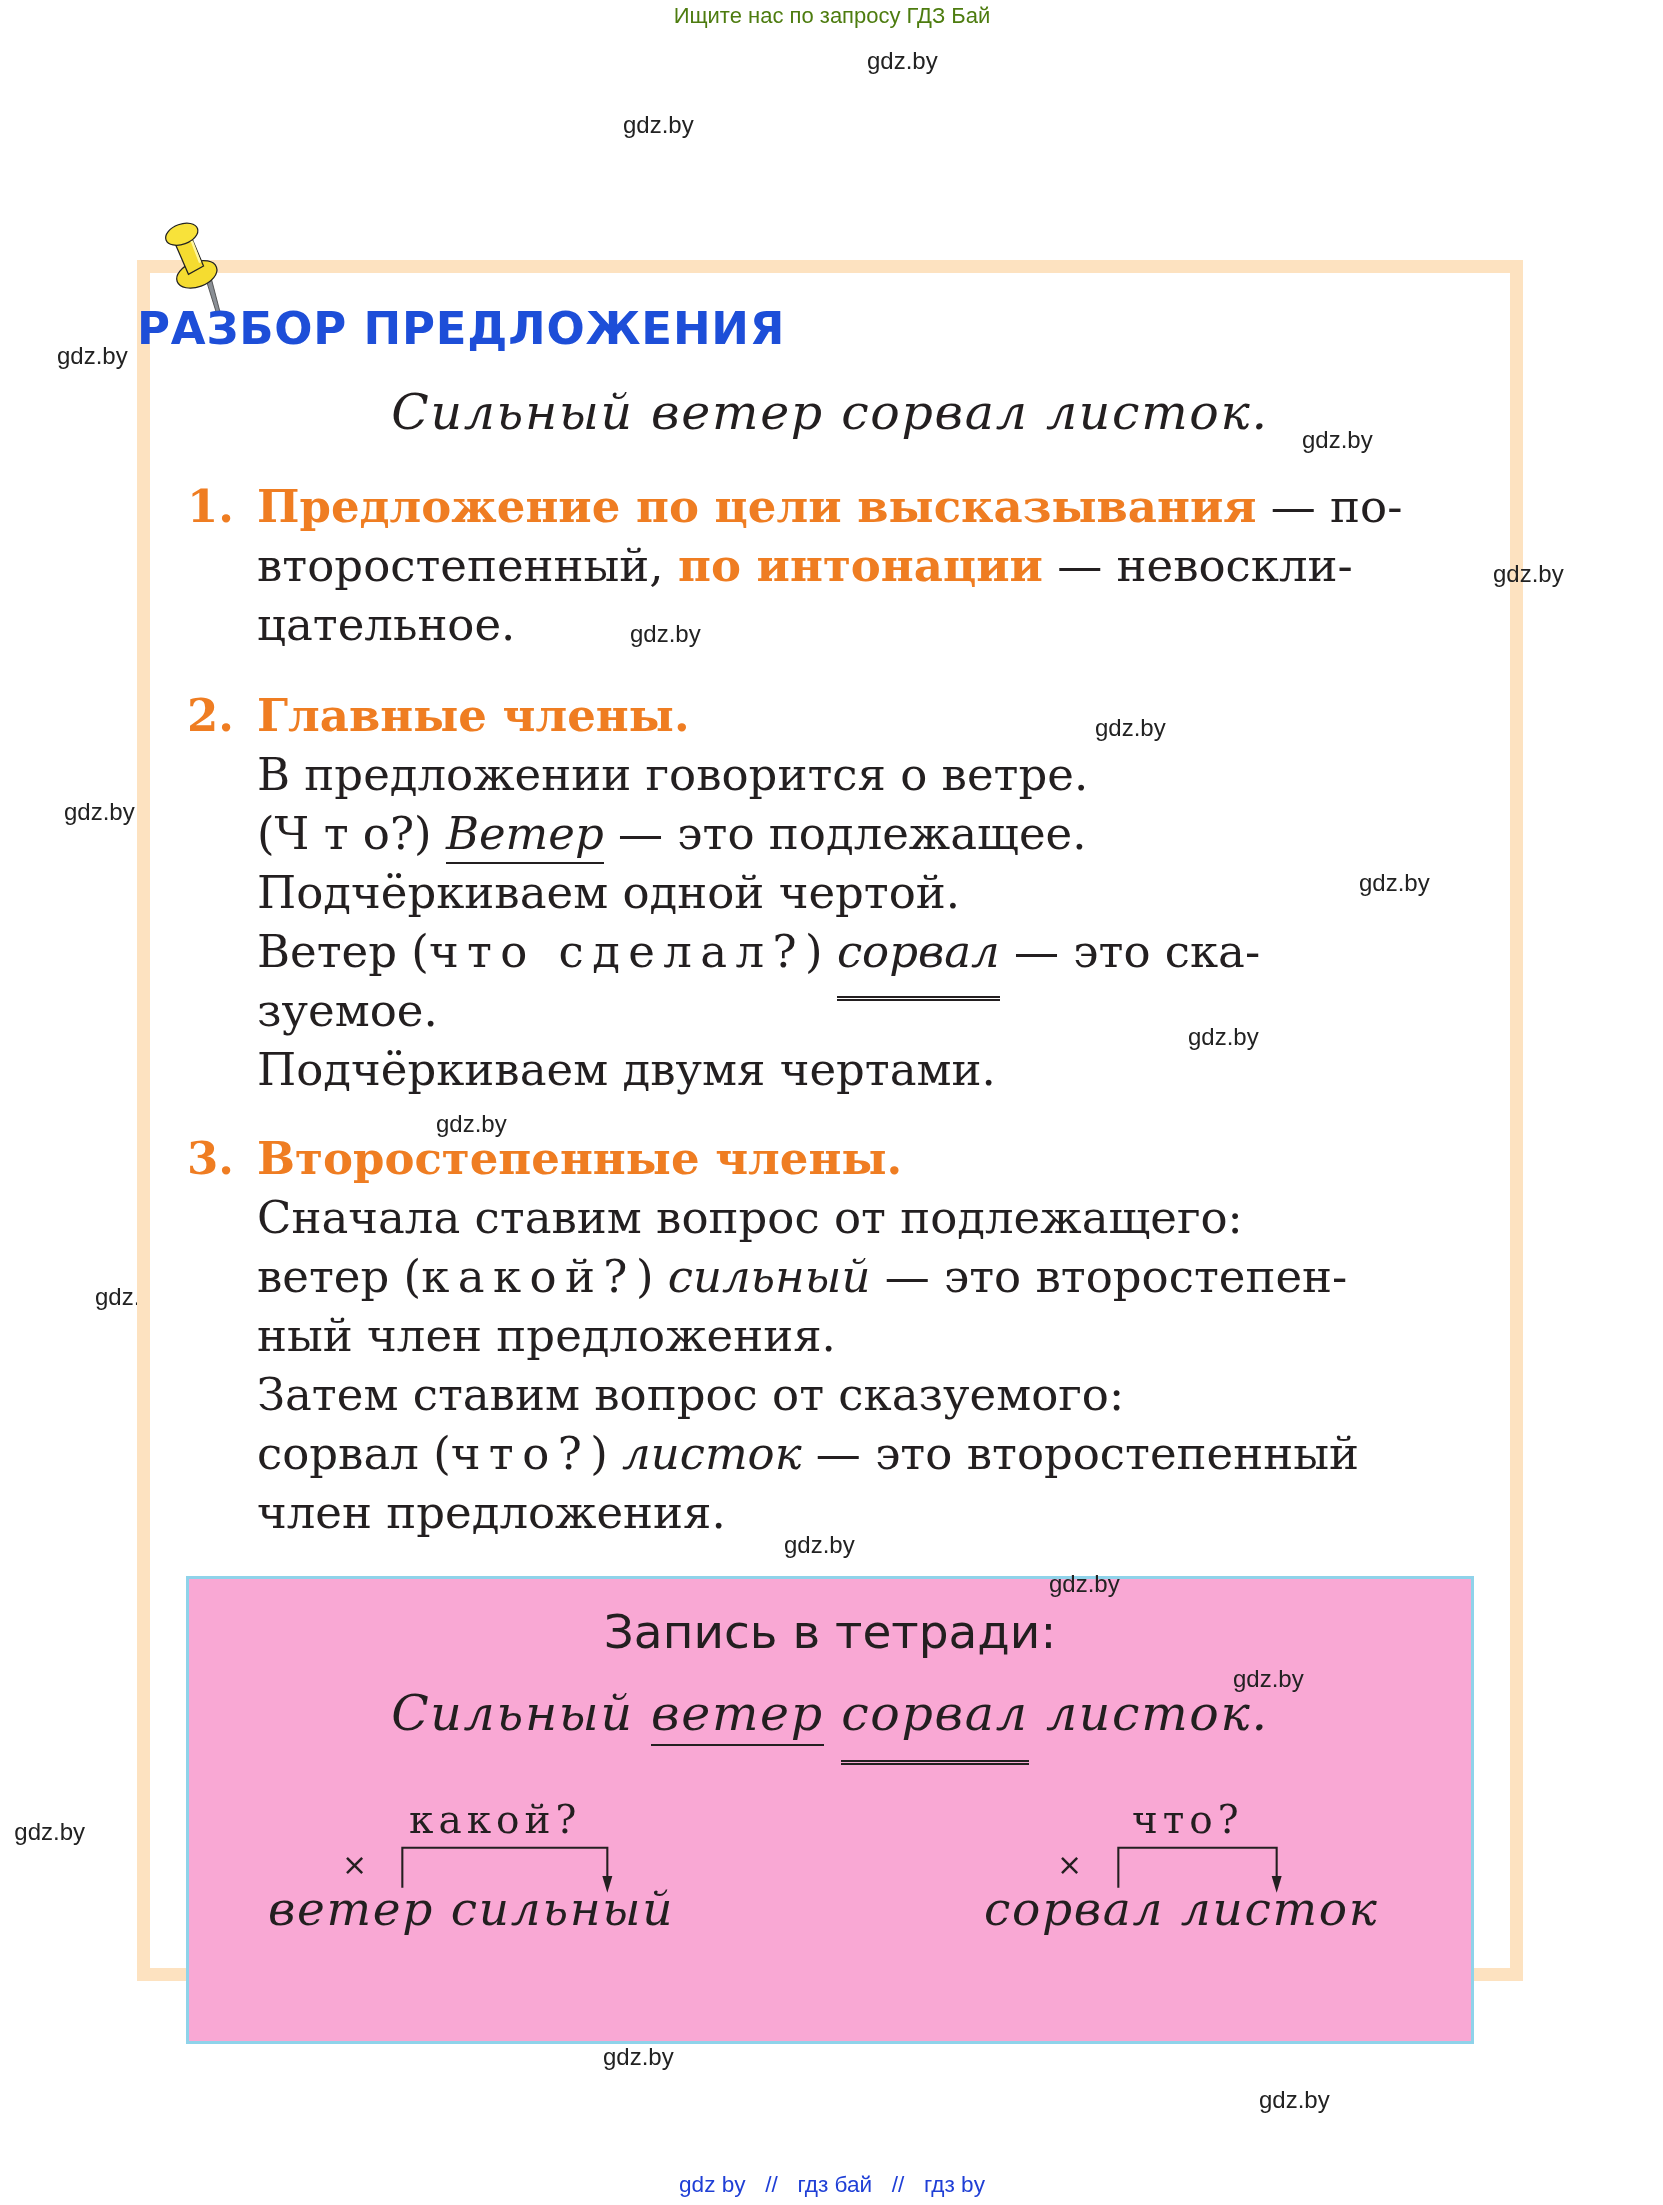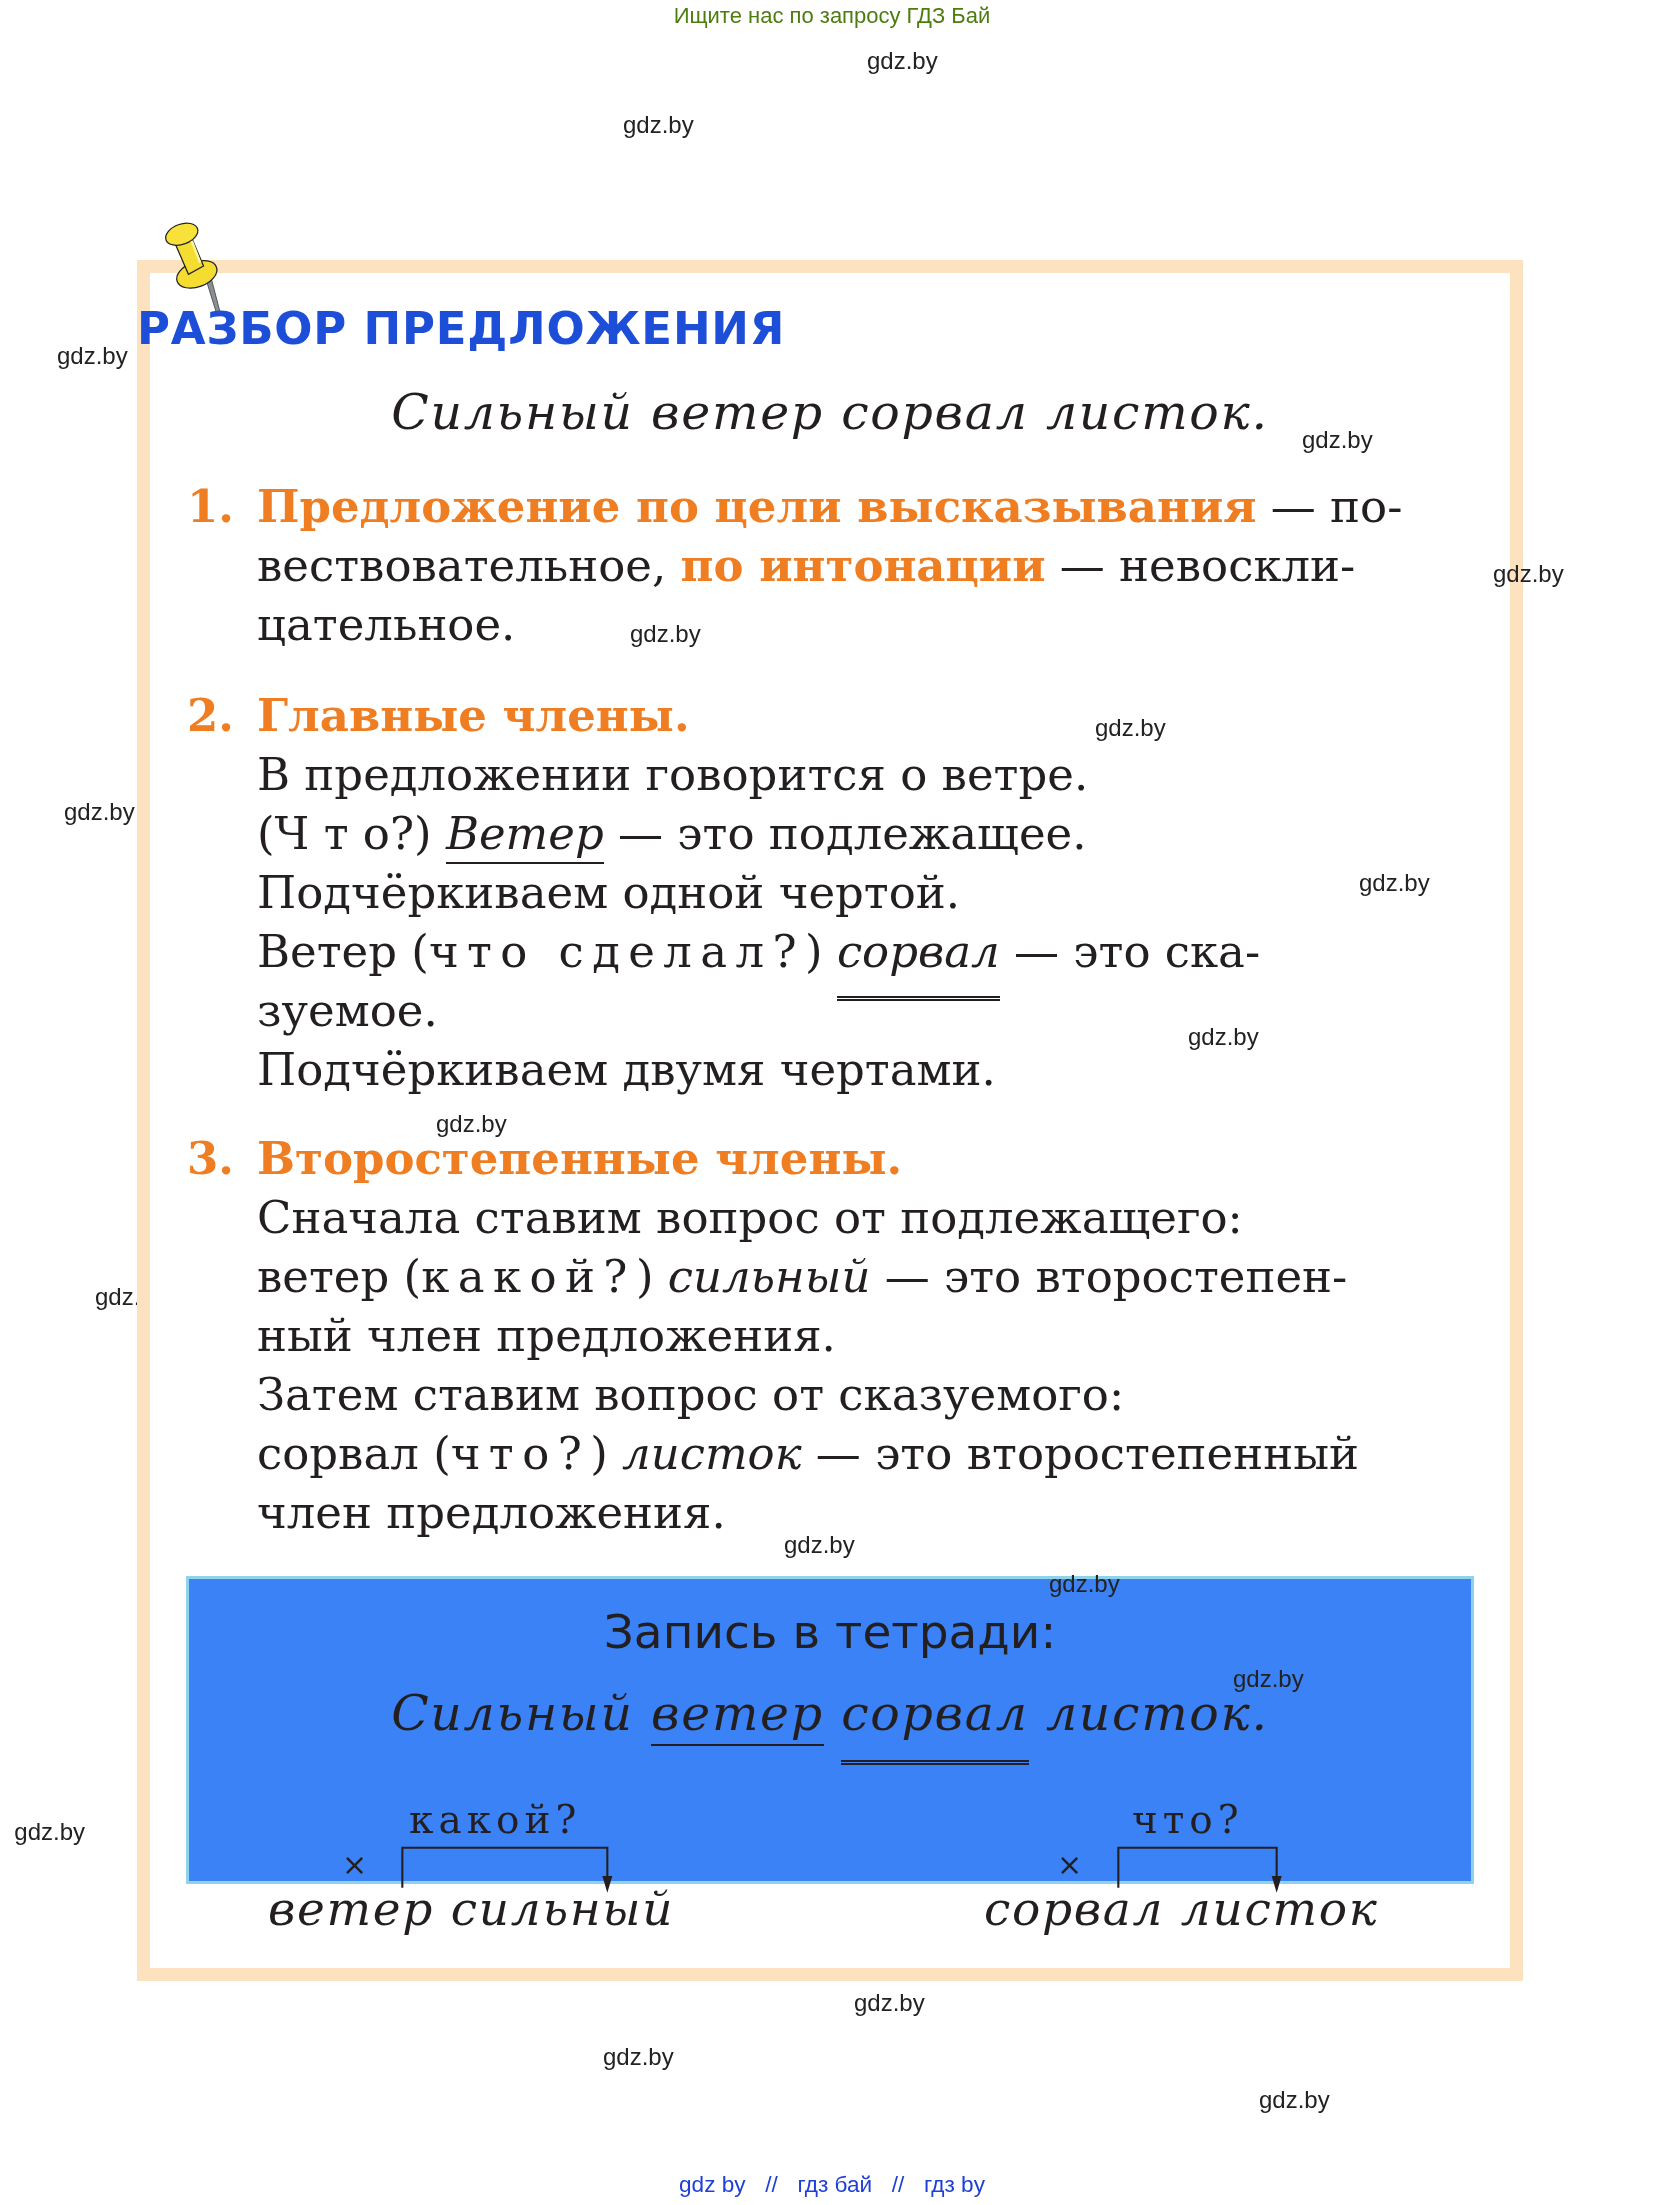--- a/index.html
+++ b/index.html
@@ -18,21 +18,21 @@
   .para{left:187px;width:1308px;font-size:45px;line-height:59px;}
   .num{color:#ef7d22;font-weight:bold;display:inline-block;width:70px;}
   .orange{color:#ef7d22;font-weight:bold;}
   .line{white-space:nowrap;padding-left:70px;}
   .line.first{padding-left:0;}
   .ital{font-style:italic;}
   .u1{border-bottom:2.5px solid #231f20;padding-bottom:1.7px;}
   .u2{border-bottom:5.9px double #231f20;padding-bottom:18px;}
   .sp{letter-spacing:8.4px;}
   
-  .nbox{left:186px;top:1576px;width:1288px;height:308px;border:3.4px solid #8fd3ea;box-sizing:border-box;background:#3b82f6;}
+  .nbox{left:186px;top:1576px;width:1288px;height:468px;border:3.4px solid #8fd3ea;box-sizing:border-box;background:#f9a8d4;}
   .nb-title{position:absolute;left:0;width:100%;top:25px;text-align:center;font-family:"DejaVu Sans",sans-serif;font-size:47px;}
   .nb-sent{position:absolute;left:0;width:100%;top:106px;text-align:center;font-style:italic;font-size:49px;letter-spacing:1.7px;}
   .diag{position:absolute;}
   .dq{position:absolute;font-size:39px;letter-spacing:5px;}
   .dw{position:absolute;font-style:italic;font-size:47px;white-space:nowrap;letter-spacing:1.7px;}
   .dx{position:absolute;font-family:"DejaVu Sans",sans-serif;font-size:30px;}
 </style>
 </head>
 <body>
 
@@ -72,21 +72,21 @@
   <polygon points="24,35 42,24 58,62 40,72" fill="#f5dc30" stroke="#222" stroke-width="1.5"></polygon>
   <ellipse cx="32" cy="24" rx="20" ry="12" transform="rotate(-20 32 24)" fill="#f8e23a" stroke="#222" stroke-width="1.5"></ellipse>
   <line x1="44" y1="32" x2="54" y2="58" stroke="#fff7a0" stroke-width="3"></line>
 </svg>
 
 <div class="abs title">РАЗБОР ПРЕДЛОЖЕНИЯ</div>
 <div class="abs sentence">Сильный ветер сорвал листок.</div>
 
 <div class="abs para" style="top:477px">
   <div class="line first"><span class="num">1.</span><span class="orange">Предложение по цели высказывания</span><span> — по-</span></div>
-  <div class="line"><span>вествовательное, </span><span class="orange">по интонации</span><span> — невоскли-</span></div>
+  <div class="line"><span>второстепенный, </span><span class="orange">по интонации</span><span> — невоскли-</span></div>
   <div class="line">цательное.</div>
 </div>
 
 <div class="abs para" style="top:686px">
   <div class="line first"><span class="num">2.</span><span class="orange">Главные члены.</span></div>
   <div class="line">В предложении говорится о ветре.</div>
   <div class="line"><span>(Ч т о?) </span><span class="ital u1">Ветер</span><span> — это подлежащее.</span></div>
   <div class="line">Подчёркиваем одной чертой.</div>
   <div class="line"><span>Ветер (</span><span class="sp">что сделал?</span><span>) </span><span class="ital u2">сорвал</span><span> — это ска-</span></div>
   <div class="line">зуемое.</div>

